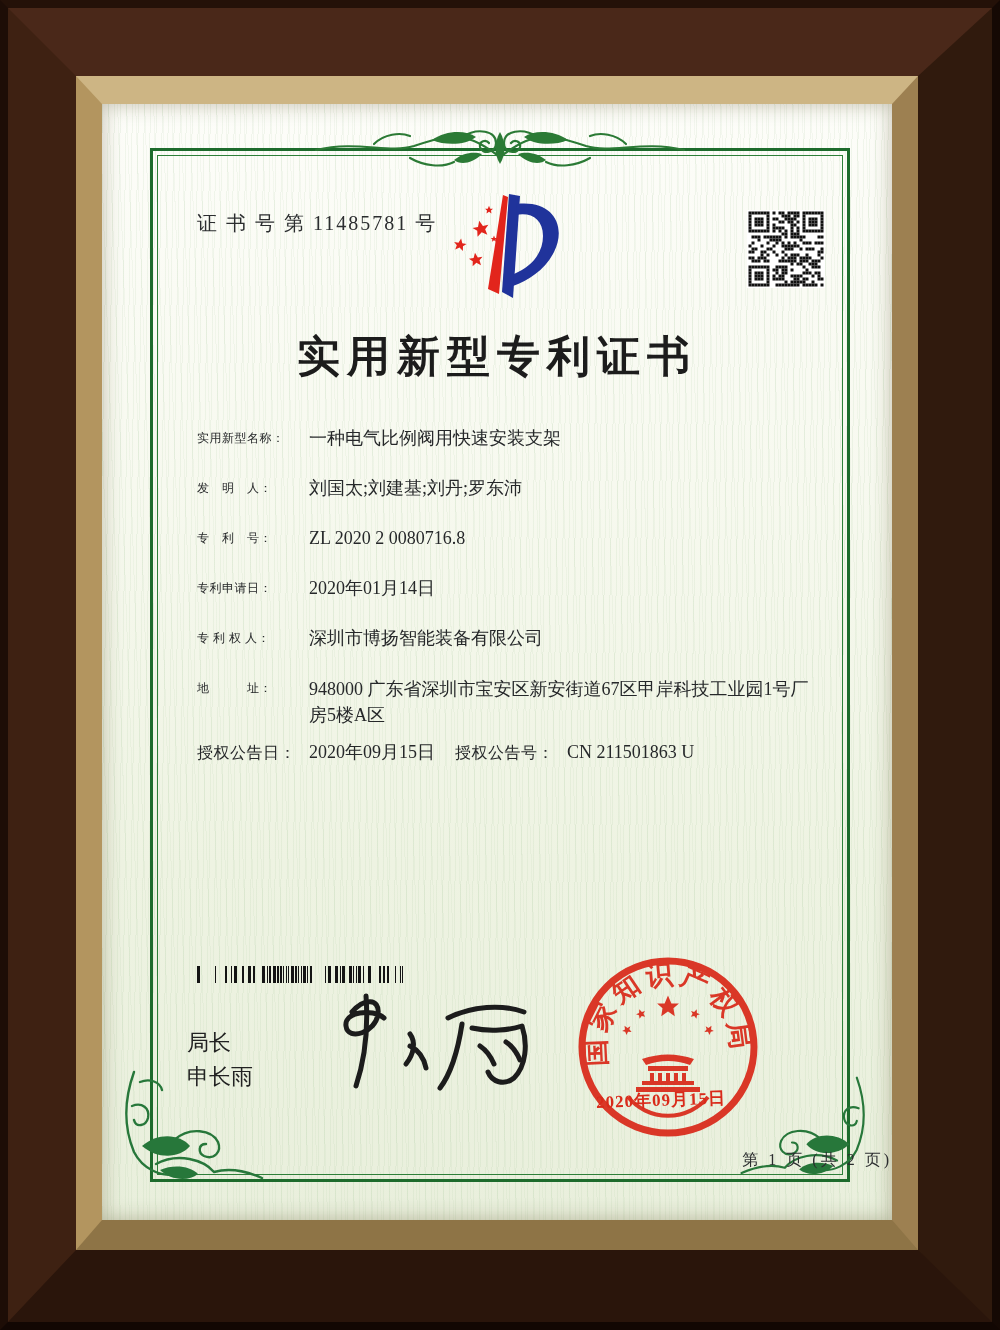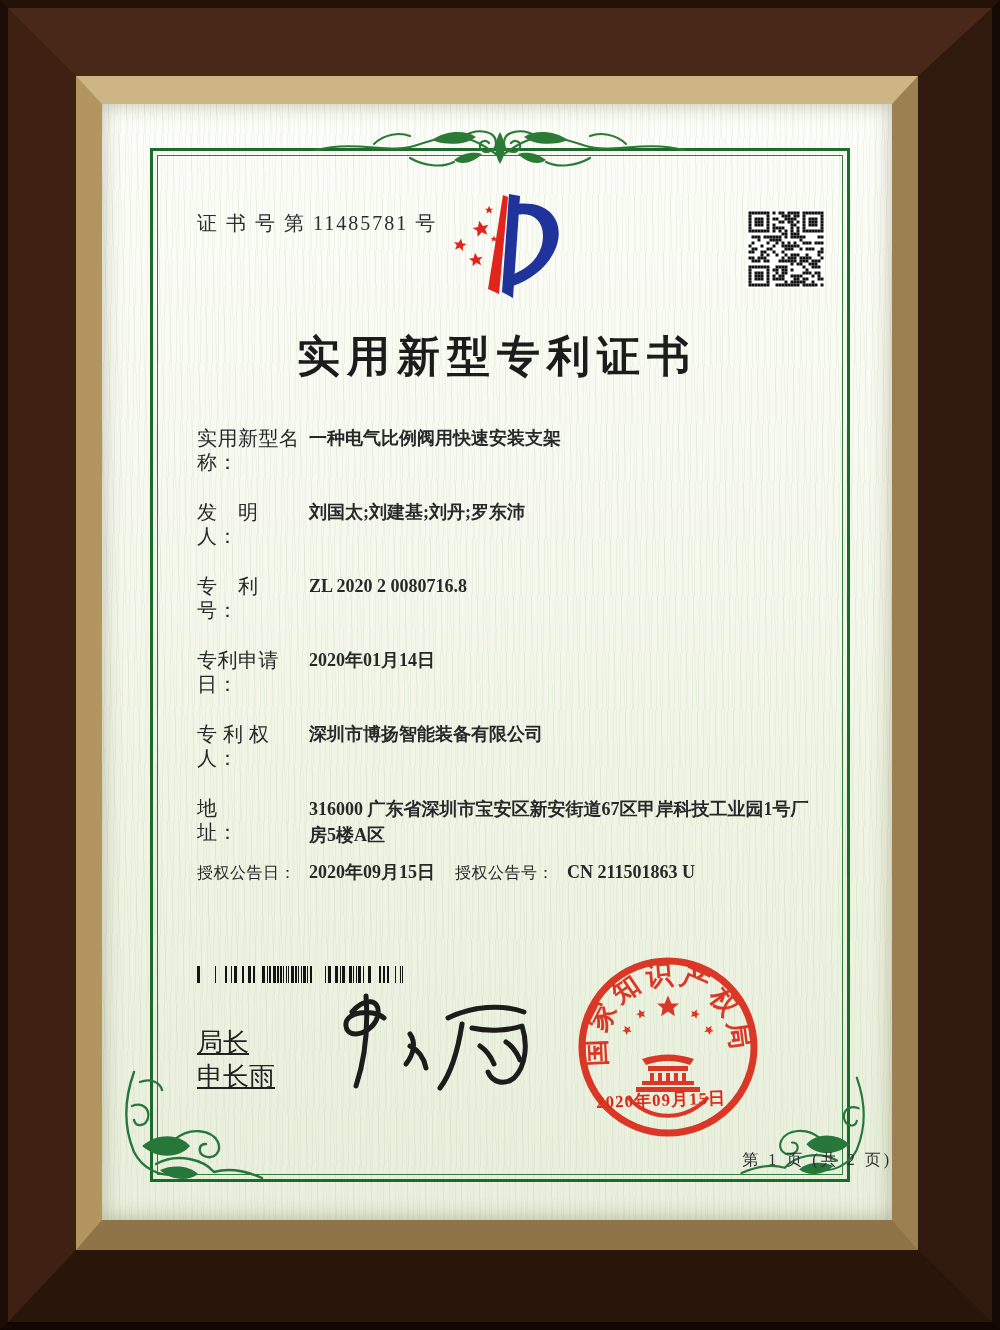--- a/index.html
+++ b/index.html
@@ -26,32 +26,32 @@
     border:3px solid #1d6b2c;outline:1px solid #2e8039;outline-offset:-8px;}
   .orn{position:absolute;}
   
   .cert-number{position:absolute;left:95px;top:106px;font-size:20px;letter-spacing:2px;color:#2b2d2f;}
   .logo{position:absolute;left:335px;top:86px;width:132px;height:120px;}
   .qr{position:absolute;left:645px;top:106px;width:78px;height:78px;background:#fff;}
   .title{position:absolute;left:0;right:0;top:224px;text-align:center;font-size:43px;font-weight:bold;
     letter-spacing:7px;color:#1c1c1c;}
   .fields{position:absolute;left:95px;top:322px;width:640px;font-size:18px;color:#26282a;}
   .row{margin-bottom:26px;line-height:24px;position:relative;display:flex;}
-  .row .lbl{flex:0 0 112px;font-size:20px;letter-spacing:.5px;}
-  .row .val{flex:1;font-weight:bold;}
+  .row .lbl{flex:0 0 112px;font-size:12px;letter-spacing:.5px;}
+  .row .val{flex:1;}
   .row.address{margin-bottom:12px;}
   .row.address .val{line-height:26px;max-width:505px;}
   .row.grant{display:block;}
   .pair1 .lbl,.pair2 .lbl{display:inline-block;width:112px;font-size:16px;}
   .pair2{position:absolute;left:258px;top:0;}
   .paragraphs{position:absolute;left:89px;top:654px;width:660px;color:#26282a;}
   .paragraphs p{margin:0;font-size:18.5px;line-height:33px;text-indent:2em;text-align:justify;}
   .barcode{position:absolute;left:95px;top:862px;width:212px;height:17px;}
   .barcode i{position:absolute;top:0;bottom:0;background:#141414;}
-  .official{position:absolute;left:95px;top:922px;font-size:26px;color:#222;line-height:34px;text-decoration:underline;}
+  .official{position:absolute;left:85px;top:922px;font-size:22px;color:#222;line-height:34px;}
   .signature{position:absolute;left:212px;top:886px;width:225px;height:118px;}
   .seal{position:absolute;left:466px;top:843px;width:200px;height:200px;}
   .seal-date{position:absolute;left:494px;top:984px;width:170px;font-size:17px;color:#d92a1a;
     letter-spacing:1px;transform:rotate(-2deg);font-weight:bold;}
   .footer{position:absolute;left:0;right:0;top:1046px;text-align:right;font-size:16px;
     letter-spacing:3px;color:#2b2d2f;}
 </style>
 </head>
 <body>
 
@@ -465,21 +465,21 @@
     <div class="row">
       <span class="lbl">专利申请日：</span>
       <span class="val">2020年01月14日</span>
     </div>
     <div class="row">
       <span class="lbl">专 利 权 人：</span>
       <span class="val">深圳市博扬智能装备有限公司</span>
     </div>
     <div class="row address">
       <span class="lbl">地　　　址：</span>
-      <span class="val">316000 广东省深圳市宝安区新安街道67区甲岸科技工业园1号厂房5楼A区</span>
+      <span class="val">948000 广东省深圳市宝安区新安街道67区甲岸科技工业园1号厂房5楼A区</span>
     </div>
     <div class="row grant">
       <span class="pair1">
         <span class="lbl">授权公告日：</span><span class="val">2020年09月15日</span>
       </span>
       <span class="pair2">
         <span class="lbl">授权公告号：</span><span class="val">CN 211501863 U</span>
       </span>
     </div>
   </div>

